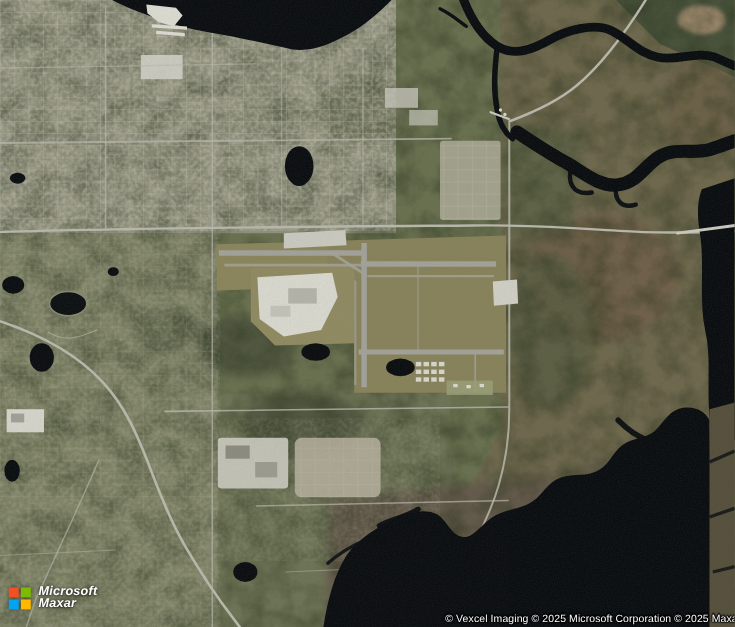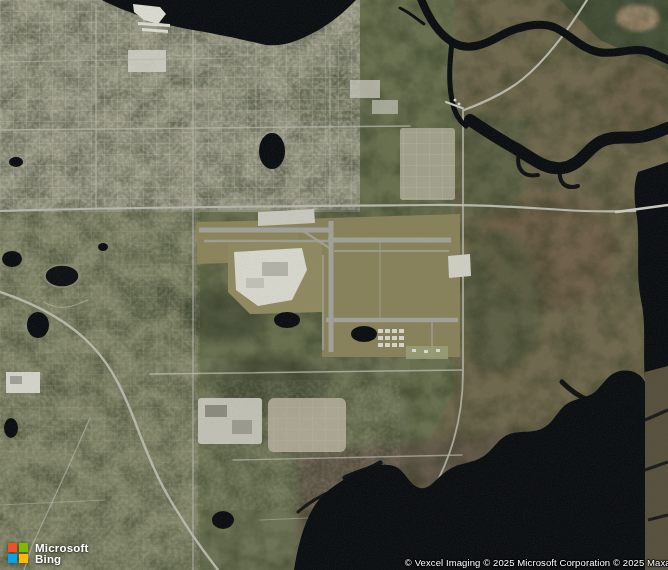--- a/index.html
+++ b/index.html
@@ -3,22 +3,22 @@
 <meta charset="utf-8">
 <style>
   html,body { margin:0; padding:0; background:#000; }
   .stage {
     position:relative; width:668px; height:570px; overflow:hidden;
     background:#68704f; font-family:"Liberation Sans", sans-serif;
   }
   .stage svg { position:absolute; left:0; top:0; display:block; }
   
   .logo {
-    position:absolute; left:8px; bottom:5px;
-    display:flex; gap:7px; z-index:5; cursor:pointer;
+    position:absolute; left:8px; bottom:15px;
+    display:flex; align-items:center; gap:7px; z-index:5; cursor:pointer;font-style:italic;
   }
   .squares {
     display:grid; grid-template-columns:9px 9px; grid-template-rows:9px 9px;
     gap:2px; filter: drop-shadow(0 0 2px rgba(0,0,0,.45));
   }
   .squares span { display:block; width:9px; height:9px; }
   .logo-text { color:#fff; font-size:11.5px; font-weight:600; line-height:11px;
     letter-spacing:.2px; text-shadow:0 0 3px rgba(0,0,0,.65), 0 1px 2px rgba(0,0,0,.5); }
   
   .attribution {
@@ -219,18 +219,18 @@
 
   <div class="logo">
     <div class="squares">
       <span style="background-color: rgb(242, 80, 34);"></span>
       <span style="background-color: rgb(127, 186, 0);"></span>
       <span style="background-color: rgb(0, 164, 239);"></span>
       <span style="background-color: rgb(255, 185, 0);"></span>
     </div>
     <div class="logo-text">
       <div>Microsoft</div>
-      <div>Bing</div>
+      <div>Maxar</div>
     </div>
   </div>
 
   <div class="attribution">© Vexcel Imaging © 2025 Microsoft Corporation © 2025 Maxar</div>
 </div>
 
 </body></html>

